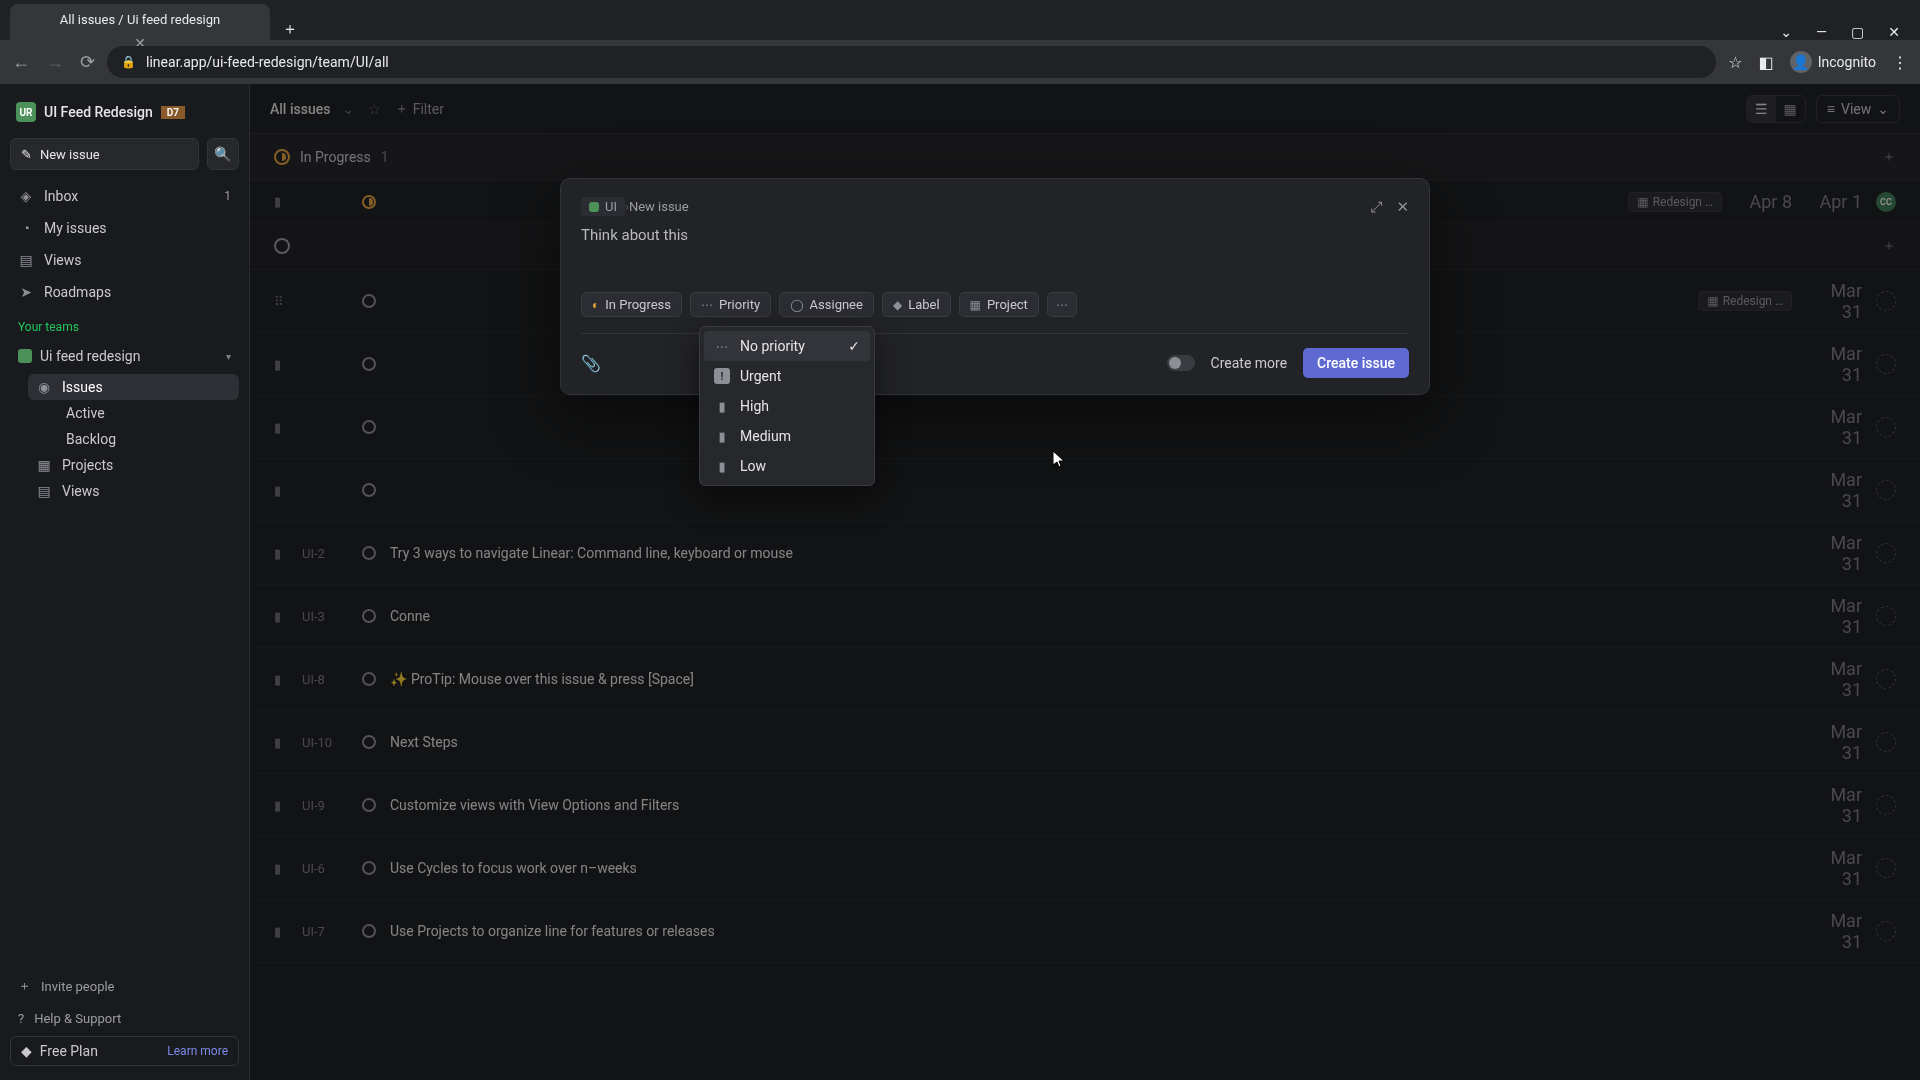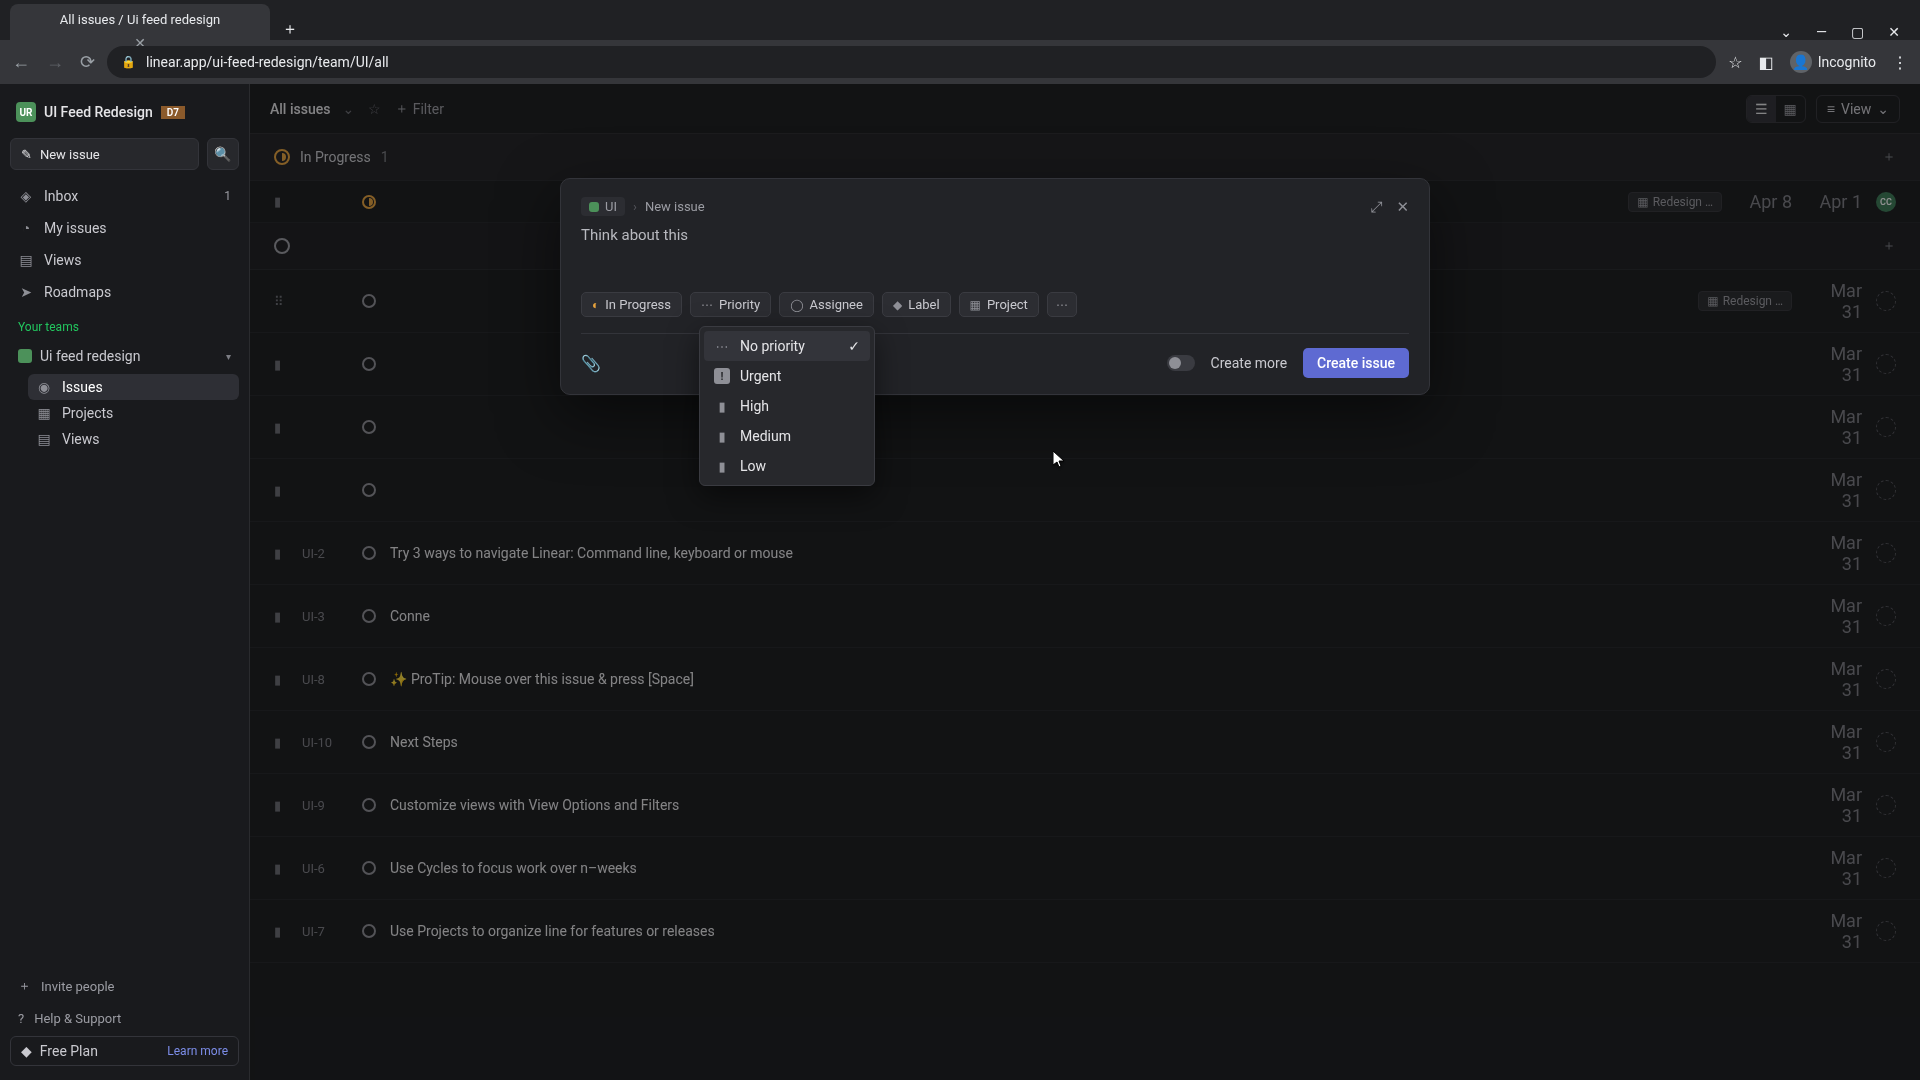--- a/index.html
+++ b/index.html
@@ -78,21 +78,21 @@
 .issue-row .status-ic.prog::after { content: ''; position: absolute; inset: 1px; border-radius: 50%; background: conic-gradient(#e8a33d 0 50%, transparent 50% 100%); }
 .issue-row .title { color: #e5e5e8; flex: 1; }
 .issue-row .proj-chip { background: #27282c; border: 1px solid #33343a; border-radius: 4px; padding: 2px 8px; font-size: 12px; color: #9b9ca3; display: flex; align-items: center; gap: 4px; }
 .issue-row .date { color: #7c7d84; font-size: 18px; width: 56px; text-align: right; }
 .issue-row .avatar { width: 20px; height: 20px; border-radius: 50%; border: 1.5px dashed #55565c; }
 .issue-row .avatar.filled { border: none; background: #3b7a57; color: #fff; font-size: 9px; display: flex; align-items: center; justify-content: center; font-weight: 600; }
 
 
 .overlay { position: absolute; inset: 0; background: rgba(10,10,12,0.45); }
 .modal { position: absolute; top: 94px; left: 310px; width: 870px; background: #222327; border: 1px solid #33343a; border-radius: 10px; box-shadow: 0 20px 60px rgba(0,0,0,0.5); padding: 18px 20px 16px; }
-.modal-head { display: flex; align-items: center; gap: 8px; font-size: 13px; color: #9b9ca3; margin-bottom: 10px; }
+.modal-head { display: flex; align-items: center; font-size: 13px; color: #9b9ca3; margin-bottom: 10px; }
 .modal-head .team-chip { display: flex; align-items: center; gap: 6px; background: #2c2d32; border-radius: 4px; padding: 2px 8px; }
 .modal-head .caret { color: #55565c; }
 .modal-head-right { margin-left: auto; display: flex; gap: 14px; color: #8e8f96; font-size: 15px; }
 .modal-title { font-size: 22px; font-weight: 600; color: #eeeef2; margin-bottom: 10px; }
 .modal-desc { font-size: 15px; color: #b8b9bf; margin-bottom: 48px; }
 .chips { display: flex; gap: 8px; margin-bottom: 16px; position: relative; }
 .chip { background: #2c2d32; border: 1px solid #3a3b41; border-radius: 5px; padding: 4px 10px; font-size: 13px; color: #c9c9cf; display: flex; align-items: center; gap: 6px; }
 .chip .ci { font-size: 12px; color: #8e8f96; }
 .chip.status .ci { color: #e8a33d; }
 .chip.more { padding: 4px 8px; }
@@ -193,20 +193,28 @@
     <div class="section-label">Your teams</div>
     <div class="team-row">
       <span class="team-dot"></span>
       <span>Ui feed redesign</span>
       <span class="team-caret">▾</span>
     </div>
     <div class="subnav">
       <div class="nav-item active">
         <span class="nav-ic">◉</span>
         <span>Issues</span>
+      </div>
+      <div class="subsub">
+        <div class="nav-item">
+            <span>Active</span>
+          </div>
+        <div class="nav-item">
+            <span>Backlog</span>
+          </div>
       </div>
       <div class="nav-item">
         <span class="nav-ic">▦</span>
         <span>Projects</span>
       </div>
       <div class="nav-item">
         <span class="nav-ic">▤</span>
         <span>Views</span>
       </div>
     </div>

